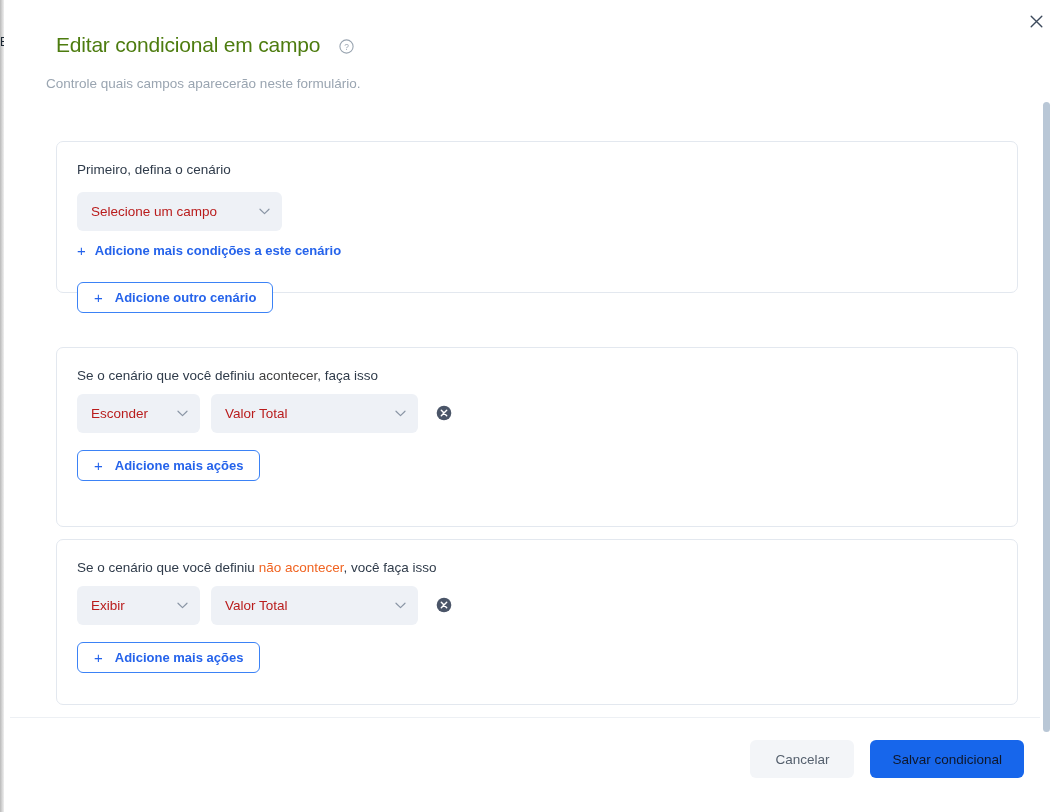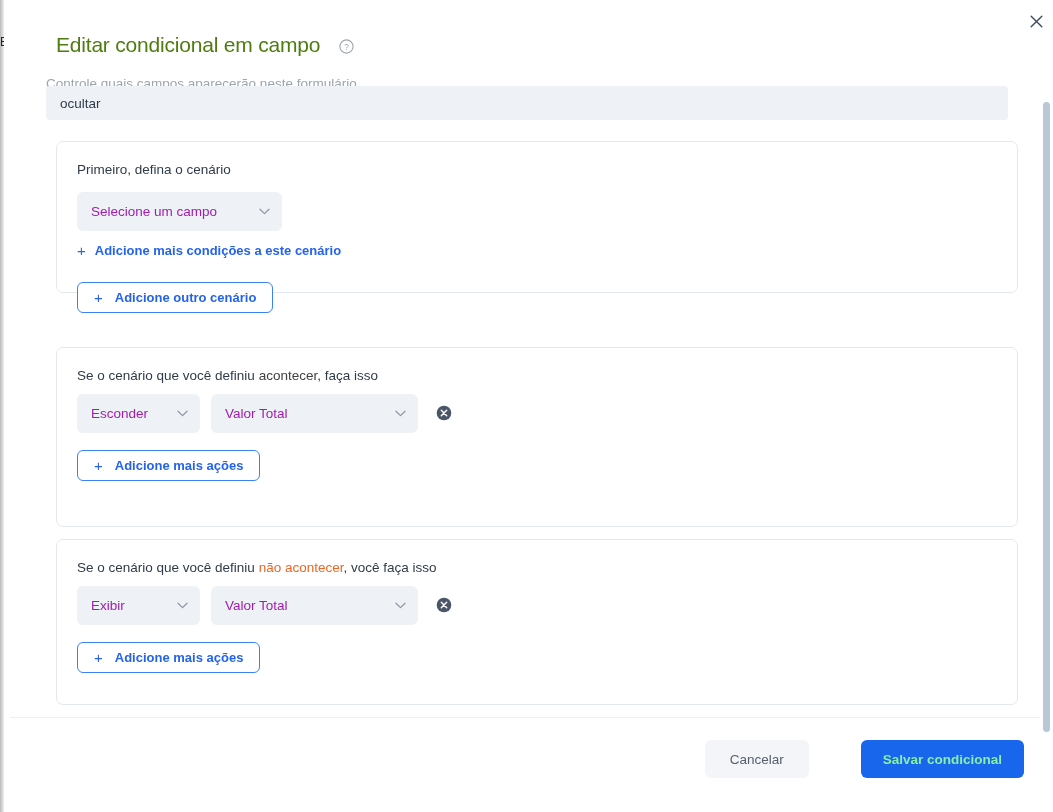--- a/index.html
+++ b/index.html
@@ -150,21 +150,21 @@
     border: none;
     border-radius: 6px;
     display: flex;
     align-items: center;
     cursor: pointer;
     padding: 0 12px 0 14px;
     font-family: inherit;
   }
   .pill-select .pill-text {
     font-size: 13.5px;
-    color: #a21caf;
+    color: #b91c1c;
     white-space: nowrap;
   }
   .pill-select .chevron {
     margin-left: auto;
     padding-left: 16px;
     display: flex;
     align-items: center;
   }
   .pill-select .chevron svg { display: block; }
 
@@ -259,26 +259,25 @@
     font-family: inherit;
     font-size: 13.5px;
     cursor: pointer;
   }
   .btn-save {
     height: 38px;
     padding: 0 22px;
     background: #1766eb;
     border: none;
     border-radius: 6px;
-    color: #86efac;
+    color: #0f172a;
     font-family: inherit;
     font-size: 13.5px;
-    font-weight: bold;
-    cursor: pointer;
-    margin-left: 36px;
+    font-weight: normal;
+    cursor: pointer;
   }
 
   
   .scrollbar-track {
     position: absolute;
     right: 0; top: 88px;
     width: 13px;
     height: 644px;
     background: #ffffff;
   }
@@ -316,21 +315,20 @@
   </div>
 
   <button class="close-button">
     <svg width="13" height="13" viewBox="0 0 13 13">
       <path d="M1.2 1.2 L11.8 11.8 M11.8 1.2 L1.2 11.8" stroke="#3d4a5c" stroke-width="1.4" stroke-linecap="round"></path>
     </svg>
   </button>
 
   <div class="modal-body">
 
-    <input class="search-field" type="text" value="ocultar" style="">
 
     <div class="card card-scenario">
       <div class="card-label">Primeiro, defina o cenário</div>
 
       <div class="pill-select sel-field">
         <span class="pill-text">Selecione um campo</span>
         <span class="chevron">
           <svg width="11" height="7" viewBox="0 0 11 7">
             <path d="M1 1.2 L5.5 5.6 L10 1.2" fill="none" stroke="#8a95a5" stroke-width="1.2" stroke-linecap="round" stroke-linejoin="round"></path>
           </svg>

